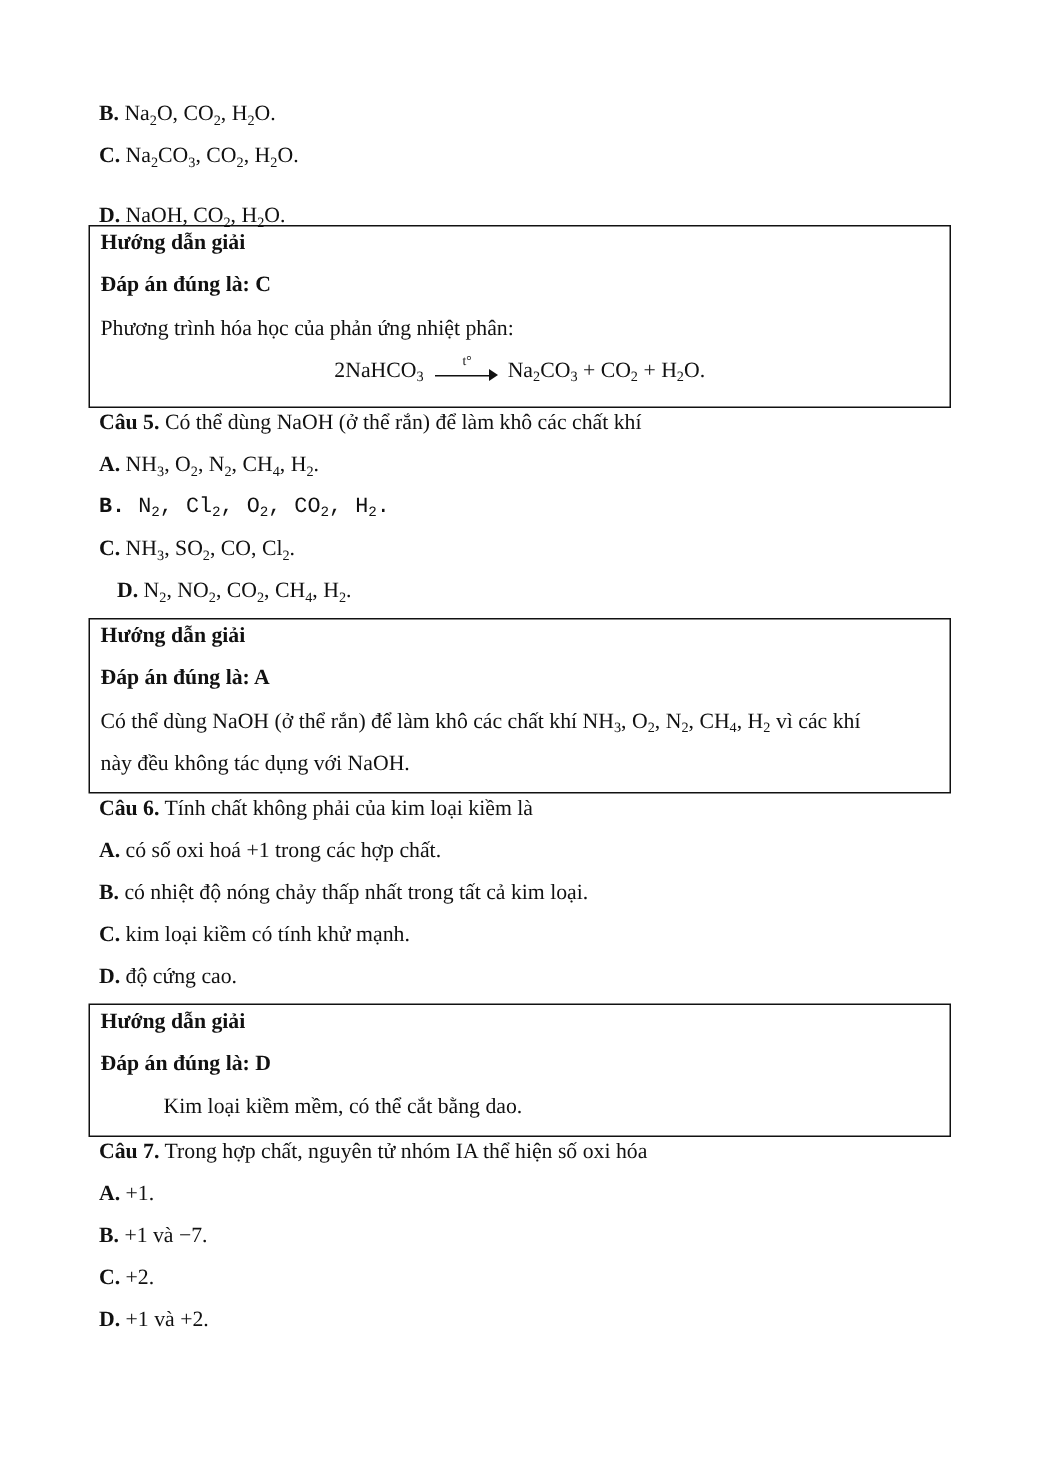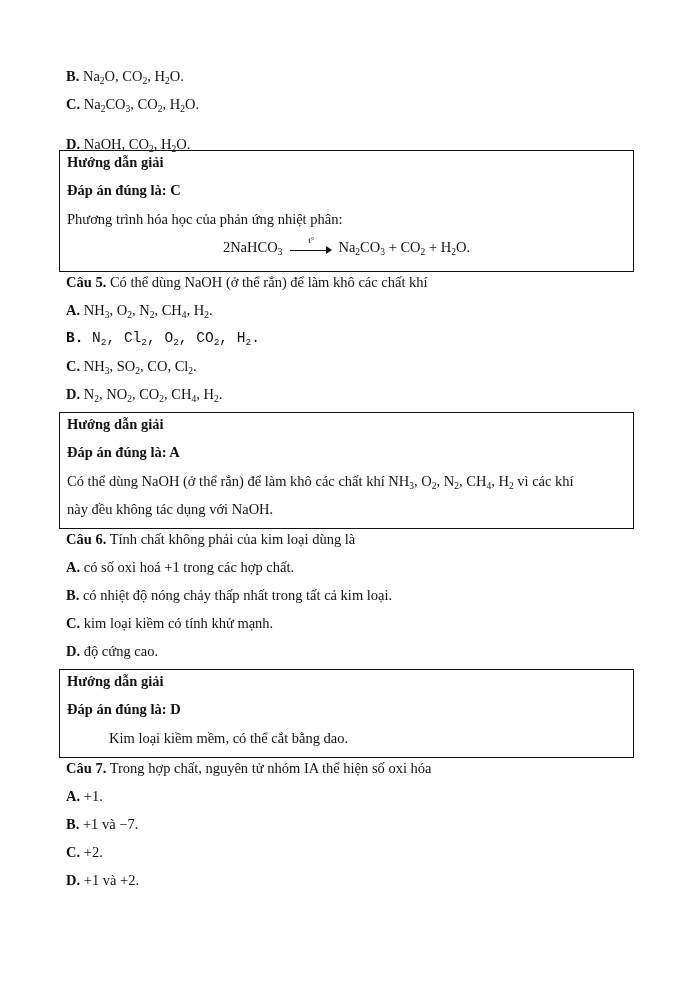--- a/index.html
+++ b/index.html
@@ -59,33 +59,33 @@
     <div class="eq" id="eq4" style="top: 86px;">
       <span class="eq-left">2NaHCO<sub>3</sub></span><span class="arrow"><span class="lbl">t°</span><span class="shaft"></span><span class="head"></span></span><span class="eq-right">Na<sub>2</sub>CO<sub>3</sub> + CO<sub>2</sub> + H<sub>2</sub>O.</span>
     </div>
   </div>
 
   <div class="line" id="q5-stem" style="top: 272px;"><b>Câu 5.</b><span> Có thể dùng NaOH (ở thể rắn) để làm khô các chất khí</span></div>
   <div id="q5-options">
       <div class="line" style="top: 300px;"><b>A.</b><span> NH<sub>3</sub>, O<sub>2</sub>, N<sub>2</sub>, CH<sub>4</sub>, H<sub>2</sub>.</span></div>
       <div class="line" style="top: 328px; font-family: Liberation Mono, monospace;"><b>B.</b><span> N<sub>2</sub>, Cl<sub>2</sub>, O<sub>2</sub>, CO<sub>2</sub>, H<sub>2</sub>.</span></div>
       <div class="line" style="top: 356px;"><b>C.</b><span> NH<sub>3</sub>, SO<sub>2</sub>, CO, Cl<sub>2</sub>.</span></div>
-      <div class="line" style="top: 384px;"><b>D.</b><span> N<sub>2</sub>, NO<sub>2</sub>, CO<sub>2</sub>, CH<sub>4</sub>, H<sub>2</sub>.</span></div>
+      <div class="line" style="top: 384px; margin-left: 12px;"><b>D.</b><span> N<sub>2</sub>, NO<sub>2</sub>, CO<sub>2</sub>, CH<sub>4</sub>, H<sub>2</sub>.</span></div>
     </div>
 
   <div class="box" id="sol5" style="top: 412px; height: 117px;">
     <div class="line" style="top:1px"><b>Hướng dẫn giải</b></div>
     <div class="line" style="top:29px"><b>Đáp án đúng là: A</b></div>
     <div class="sol-lines">
         <div class="line" style="top: 58px;">Có thể dùng NaOH (ở thể rắn) để làm khô các chất khí NH<sub>3</sub>, O<sub>2</sub>, N<sub>2</sub>, CH<sub>4</sub>, H<sub>2</sub> vì các khí</div>
         <div class="line" style="top: 86px;">này đều không tác dụng với NaOH.</div>
       </div>
   </div>
 
-  <div class="line" id="q6-stem" style="top: 529px;"><b>Câu 6.</b><span> Tính chất không phải của kim loại dùng là</span></div>
+  <div class="line" id="q6-stem" style="top: 529px;"><b>Câu 6.</b><span> Tính chất không phải của kim loại kiềm là</span></div>
   <div id="q6-options">
       <div class="line" style="top: 557px;"><b>A.</b><span> có số oxi hoá +1 trong các hợp chất.</span></div>
       <div class="line" style="top: 585px; text-align: center;"><b>B.</b><span> có nhiệt độ nóng chảy thấp nhất trong tất cả kim loại.</span></div>
       <div class="line" style="top: 613px;"><b>C.</b><span> kim loại kiềm có tính khử mạnh.</span></div>
       <div class="line" style="top: 641px;"><b>D.</b><span> độ cứng cao.</span></div>
     </div>
 
   <div class="box" id="sol6" style="top: 669px; height: 89px;">
     <div class="line" style="top:1px"><b>Hướng dẫn giải</b></div>
     <div class="line" style="top:29px"><b>Đáp án đúng là: D</b></div>

